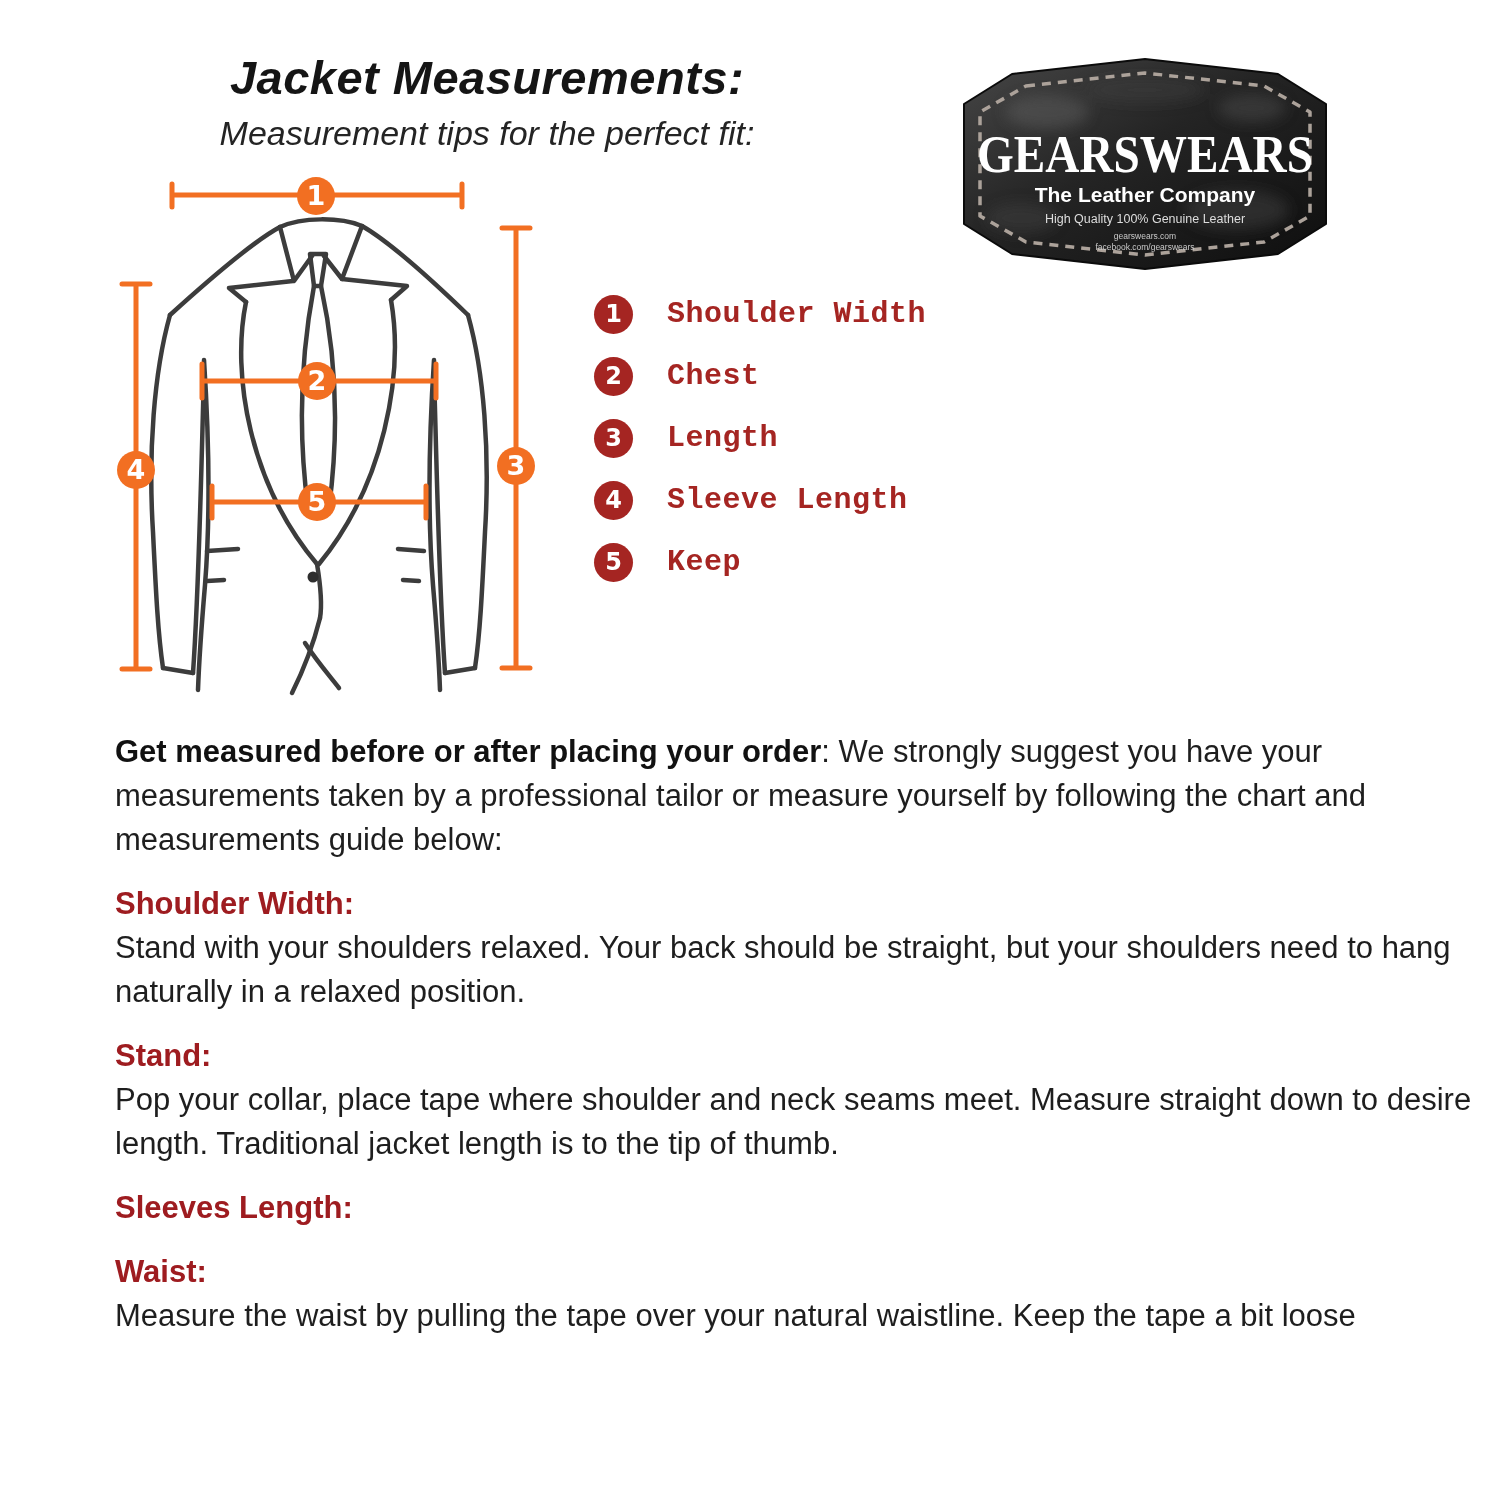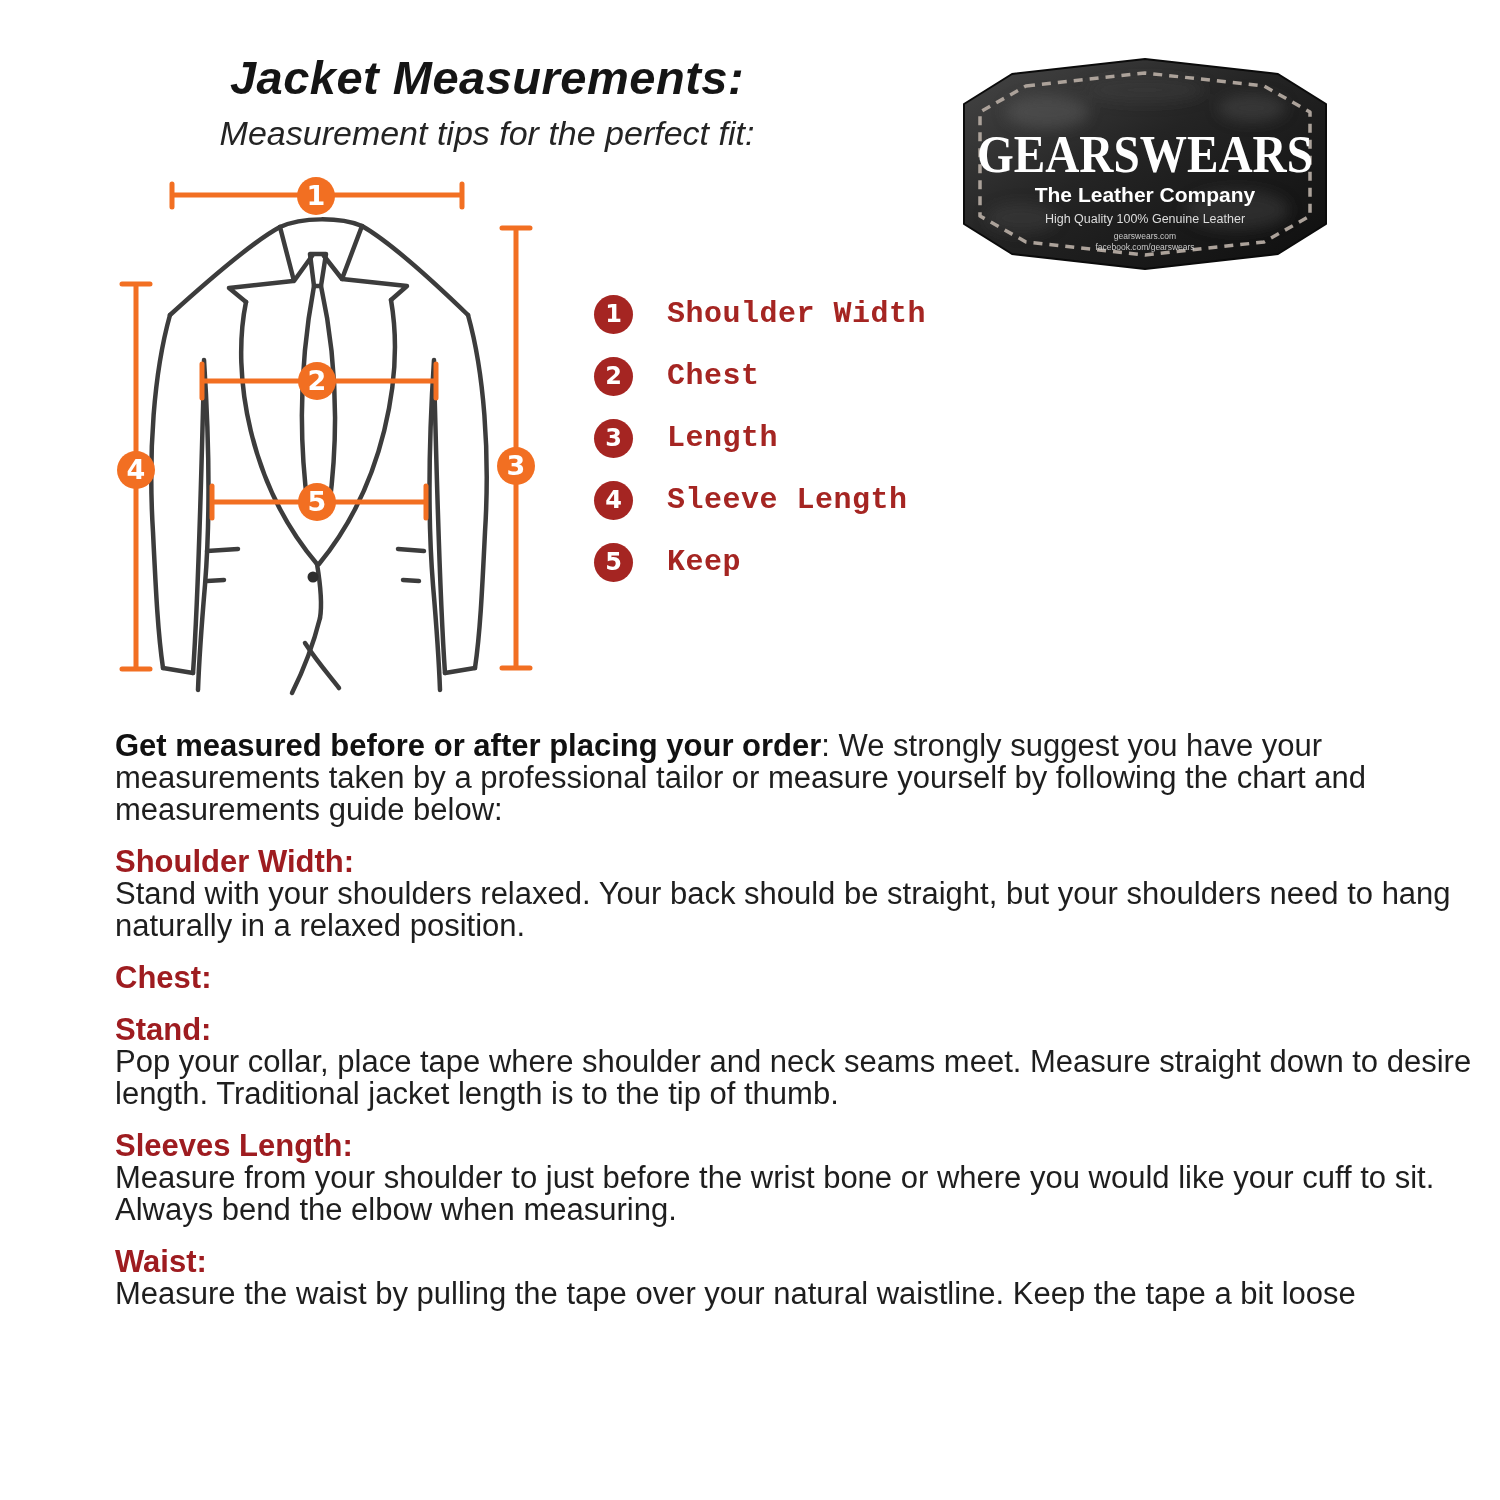--- a/index.html
+++ b/index.html
@@ -22,21 +22,21 @@
     display:flex; align-items:center; justify-content:center;
     font-size:24px; font-weight:bold; font-family:"DejaVu Sans", sans-serif;
   }
   .llabel {
     margin-left:34px; font-size:30px; font-weight:bold; letter-spacing:.5px;
     color:var(--legend-red,#a52522); font-family:Liberation Mono, monospace;
   }
 
   .logo-wrap { position:absolute; left:952px; top:50px; }
 
-  .copy { position:absolute; left:115px; top:730px; width:1365px; font-size:31px; line-height:32px; color:#1e1e1e; }
+  .copy { position:absolute; left:115px; top:730px; width:1365px; font-size:31px; line-height:44px; color:#1e1e1e; }
   .intro b { font-weight:bold; color:#111; }
   .sec-h { color:var(--heading-red,#9e1c20); font-weight:bold; margin-top:20px; }
   .sec-b { }
 
   .m-line   { stroke:var(--accent,#f26f22); stroke-width:5; stroke-linecap:round; fill:none; }
   .m-circle { fill:var(--accent,#f26f22); }
   .m-num    { fill:#ffffff; font-size:27px; font-weight:bold; text-anchor:middle;
               font-family:"DejaVu Sans", sans-serif; }
   .j-line   { stroke:#3c3c3c; stroke-width:4.5; stroke-linecap:round; stroke-linejoin:round; fill:none; }
 </style>
@@ -163,23 +163,21 @@
     <div class="llabel">Keep</div>
   </div>
 </div>
 
 <div class="copy">
   <div class="intro"><b>Get measured before or after placing your order</b><span>: We strongly suggest you have your measurements taken by a professional tailor or measure yourself by following the chart and measurements guide below:</span></div>
 
   <div class="sec-h">Shoulder Width:</div>
   <div class="sec-b">Stand with your shoulders relaxed. Your back should be straight, but your shoulders need to hang naturally in a relaxed position.</div>
 
-  <div class="sec-h">Chest:</div>
 
   <div class="sec-h">Stand:</div>
   <div class="sec-b">Pop your collar, place tape where shoulder and neck seams meet. Measure straight down to desire length. Traditional jacket length is to the tip of thumb.</div>
 
   <div class="sec-h">Sleeves Length:</div>
-  <div class="sec-b">Measure from your shoulder to just before the wrist bone or where you would like your cuff to sit. Always bend the elbow when measuring.</div>
 
   <div class="sec-h">Waist:</div>
   <div class="sec-b">Measure the waist by pulling the tape over your natural waistline. Keep the tape a bit loose</div>
 </div>
 
 </body></html>

